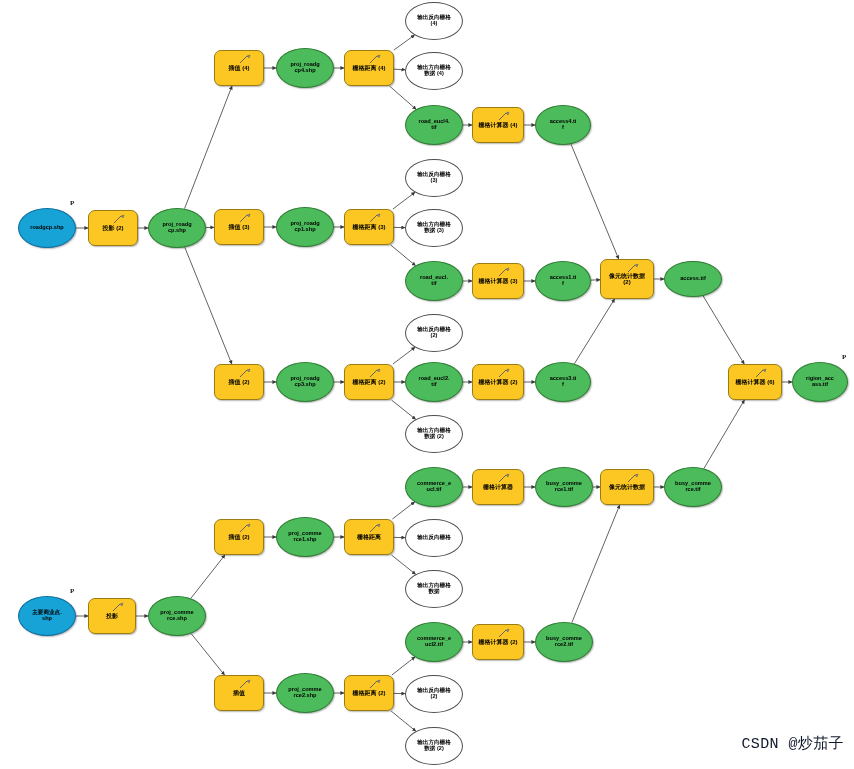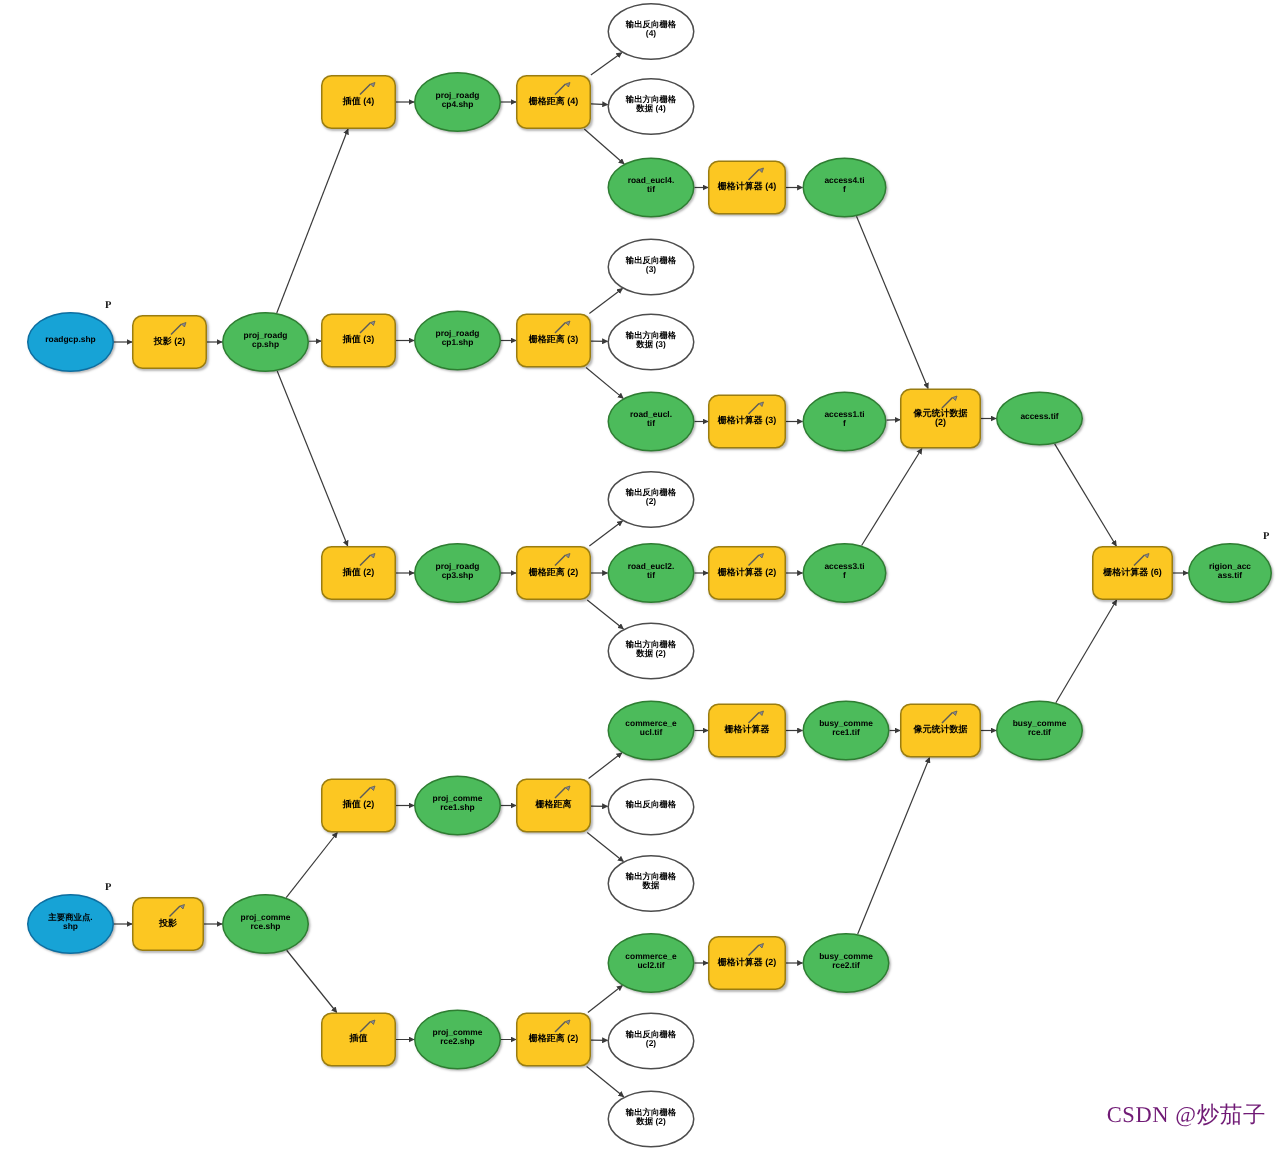--- a/index.html
+++ b/index.html
@@ -86,23 +86,23 @@
     font-weight: bold;
     color: #111;
     font-family: "Liberation Serif", serif;
   }
   
   #watermark {
     position: absolute;
     right: 10px;
     bottom: 16px;
     font-size: 15px;
-    color: #701a75;
+    color: #0f172a;
     letter-spacing: 0.4px;
-    font-family: Liberation Serif, serif;
+    font-family: Liberation Mono, monospace;
     user-select: none;
   }
 </style>
 </head>
 <body>
 
 <div id="canvas">
 
   <svg id="edge-layer" viewBox="0 0 854 769" xmlns="http://www.w3.org/2000/svg">
     <defs>

